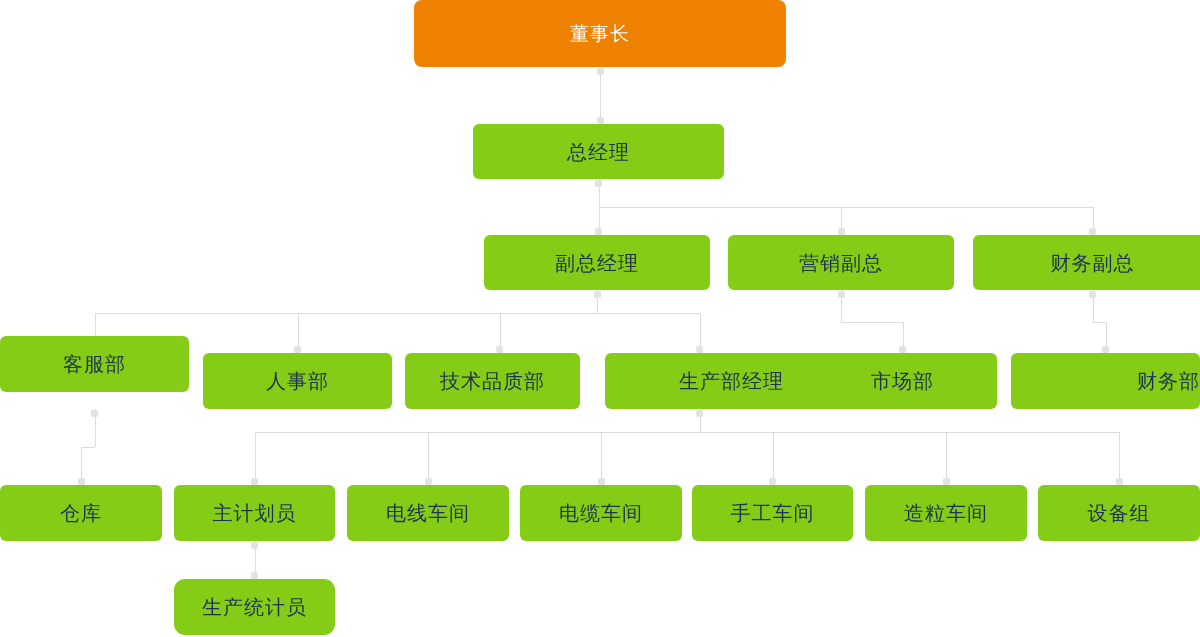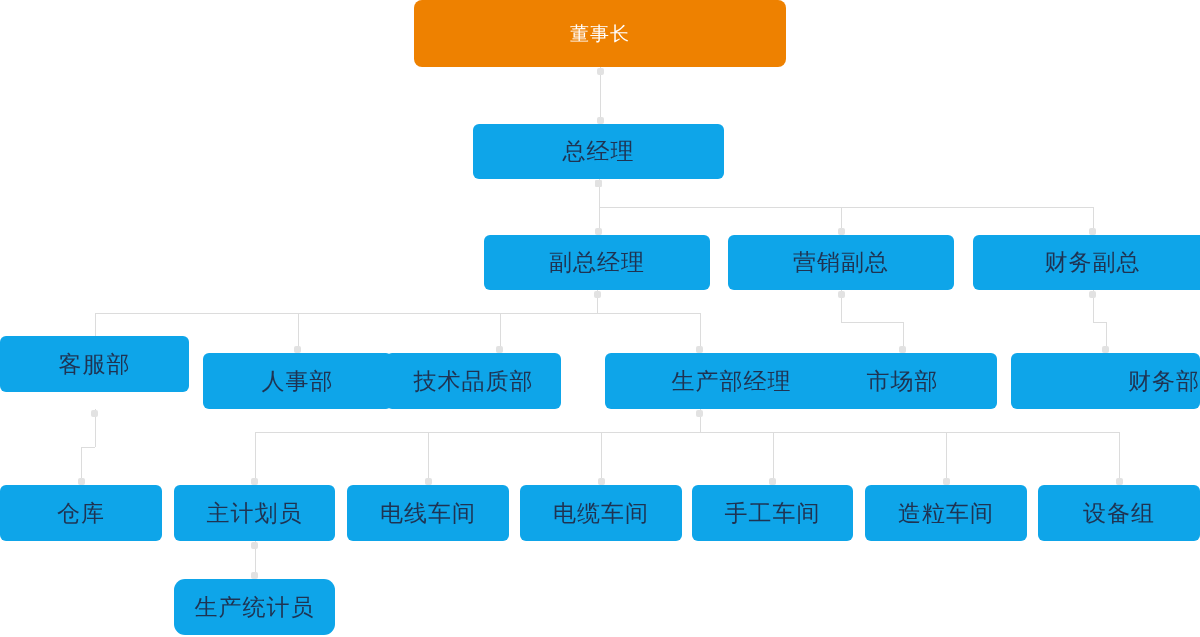--- a/index.html
+++ b/index.html
@@ -16,26 +16,26 @@
     height: 637px;
     overflow: hidden;
     background: #ffffff;
   }
 
   
   .node {
     position: absolute;
     box-sizing: border-box;
     border-radius: 6px;
-    background: #0ea5e9;
+    background: #84cc16;
     color: #1f3352;
     display: flex;
     align-items: center;
     justify-content: center;
-    font-size: 23px;
+    font-size: 20px;
     letter-spacing: 1px;
     line-height: 1;
     user-select: none;
   }
   .node.root {
     background: #ee8100;
     color: #ffffff;
     border-radius: 8px;
     font-size: 19px;
   }
@@ -140,21 +140,21 @@
       </div>
       <div class="node" style="left: 973px; top: 235px; width: 239px; height: 55px;">
         <span>财务副总</span>
       </div>
       <div class="node" style="left: 0px; top: 336px; width: 189px; height: 56px;">
         <span>客服部</span>
       </div>
       <div class="node" style="left: 203px; top: 353px; width: 189px; height: 56px;">
         <span>人事部</span>
       </div>
-      <div class="node" style="left: 386px; top: 353px; width: 175px; height: 56px;">
+      <div class="node" style="left: 405px; top: 353px; width: 175px; height: 56px;">
         <span>技术品质部</span>
       </div>
       <div class="node" style="left: 605px; top: 353px; width: 217px; height: 56px; padding-left: 36px;">
         <span>生产部经理</span>
       </div>
       <div class="node" style="left: 808px; top: 353px; width: 189px; height: 56px;">
         <span>市场部</span>
       </div>
       <div class="node" style="left: 1011px; top: 353px; width: 189px; height: 56px; justify-content: flex-end;">
         <span>财务部</span>

